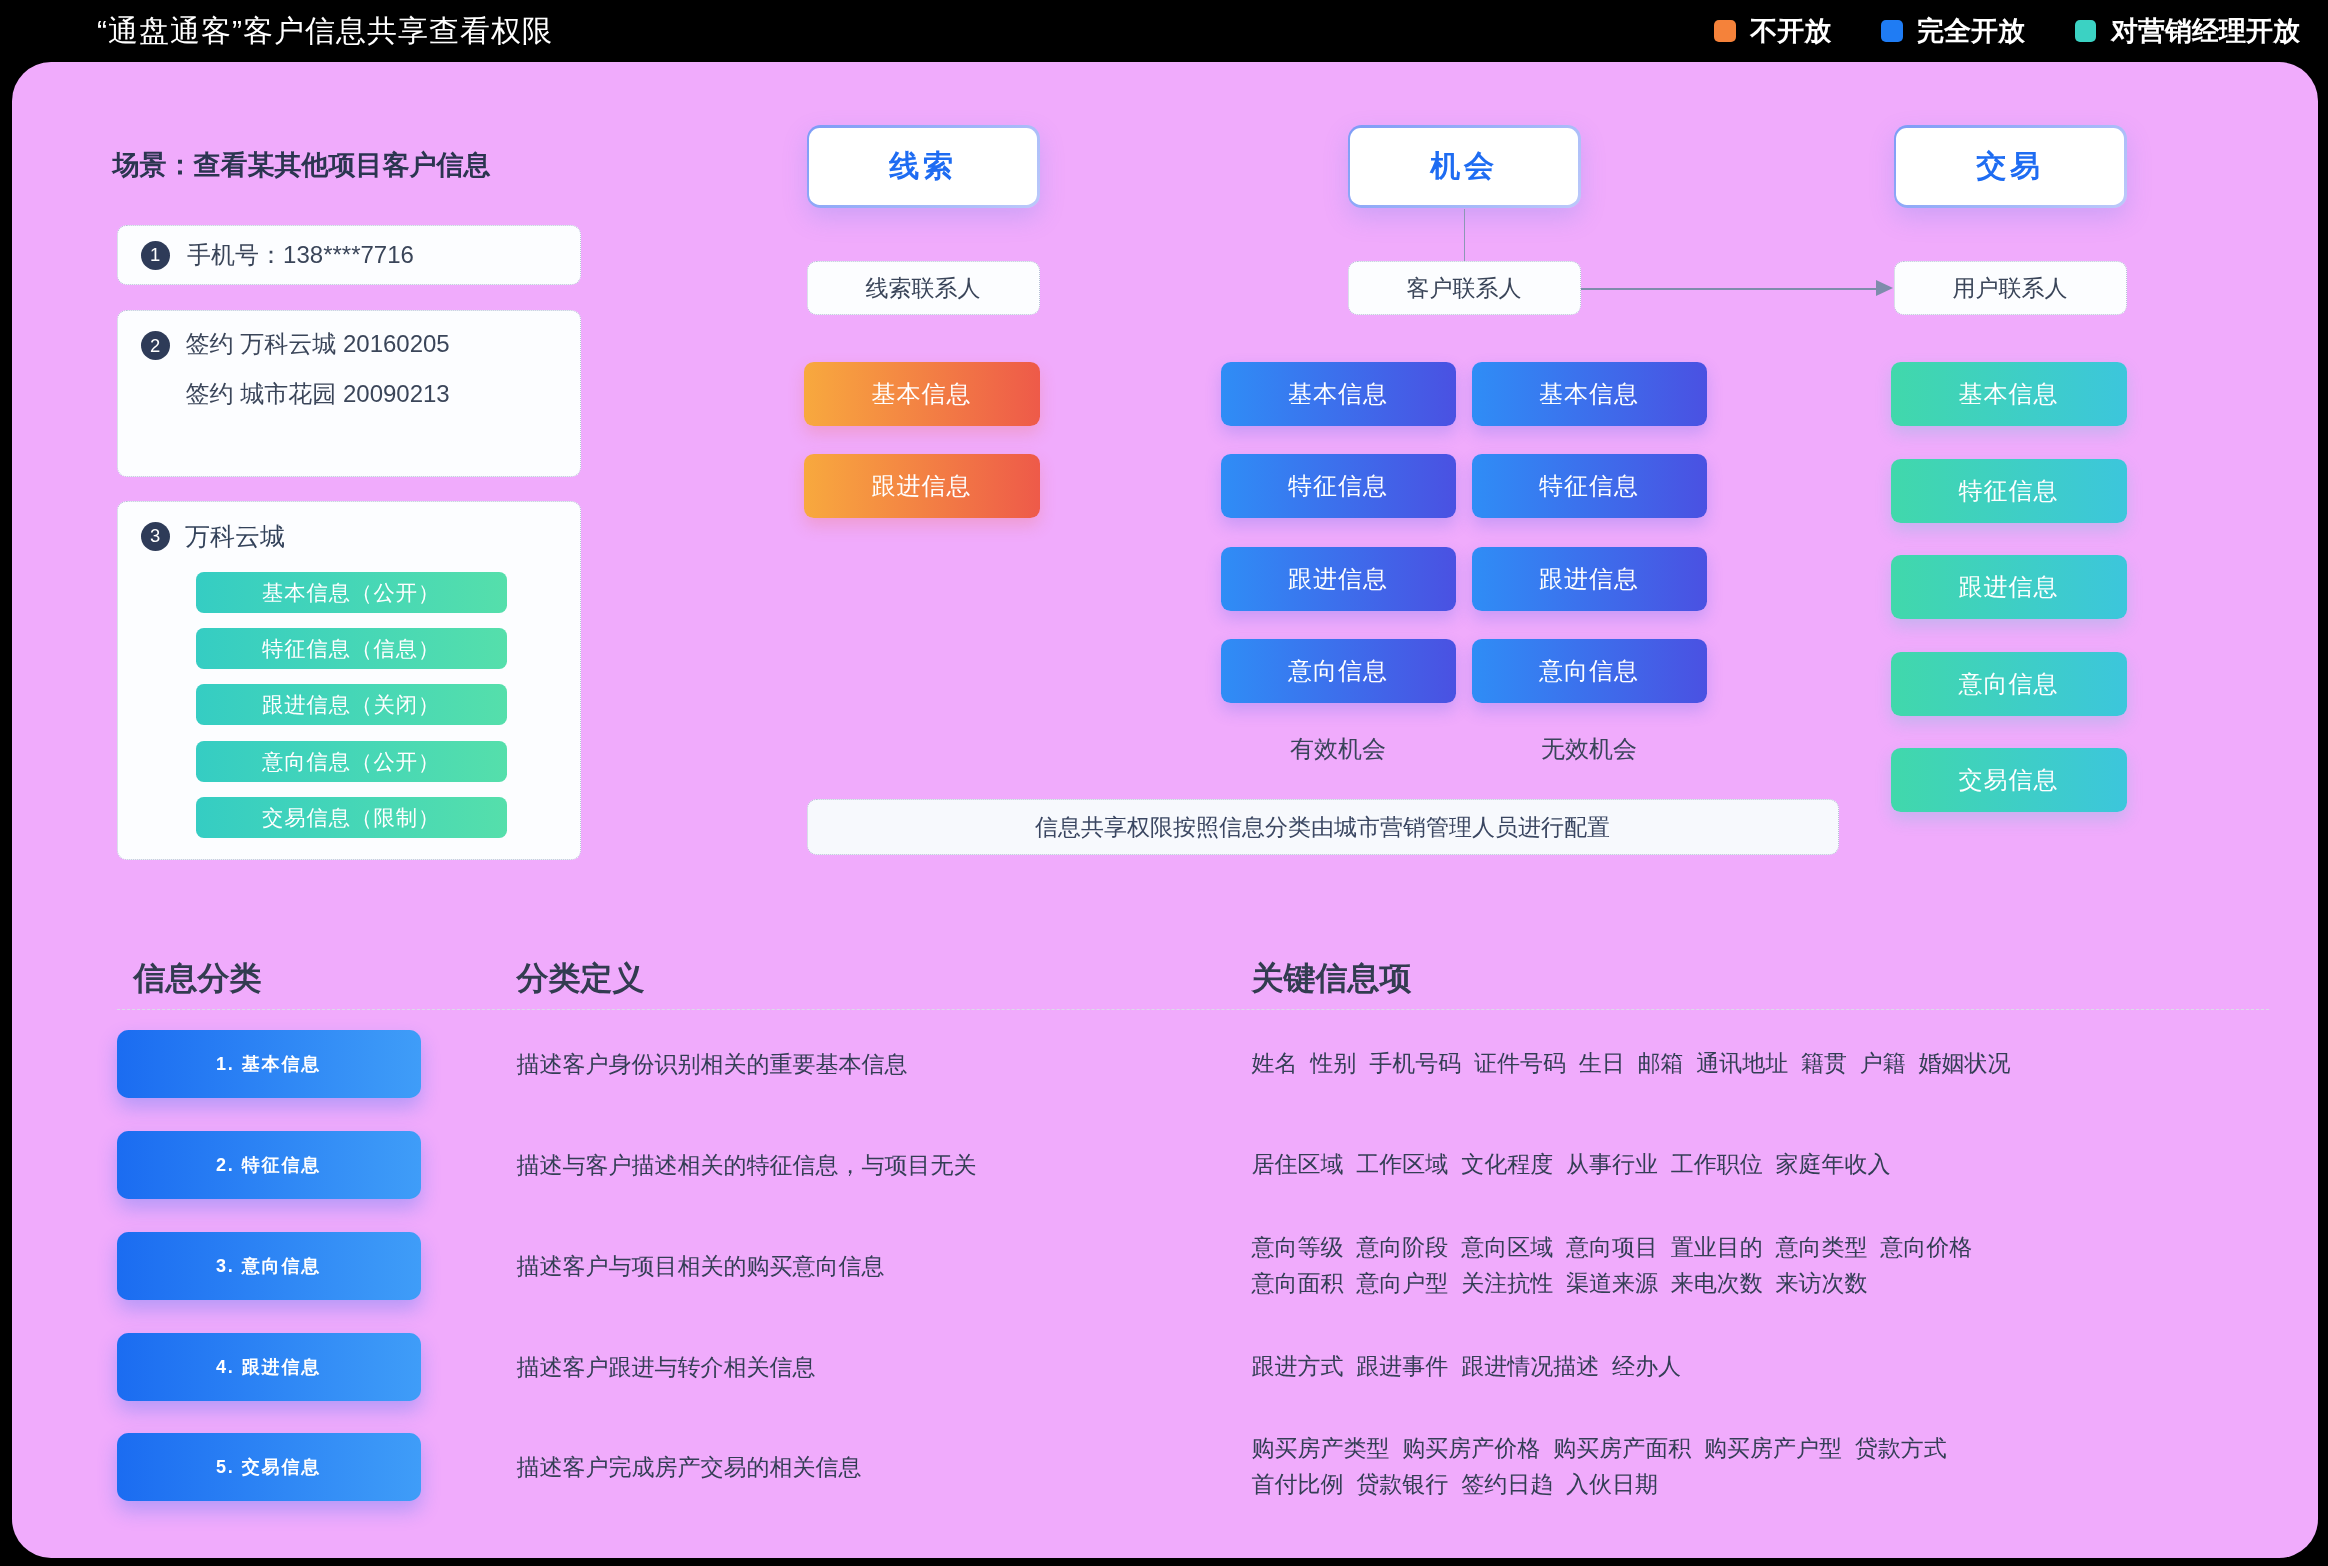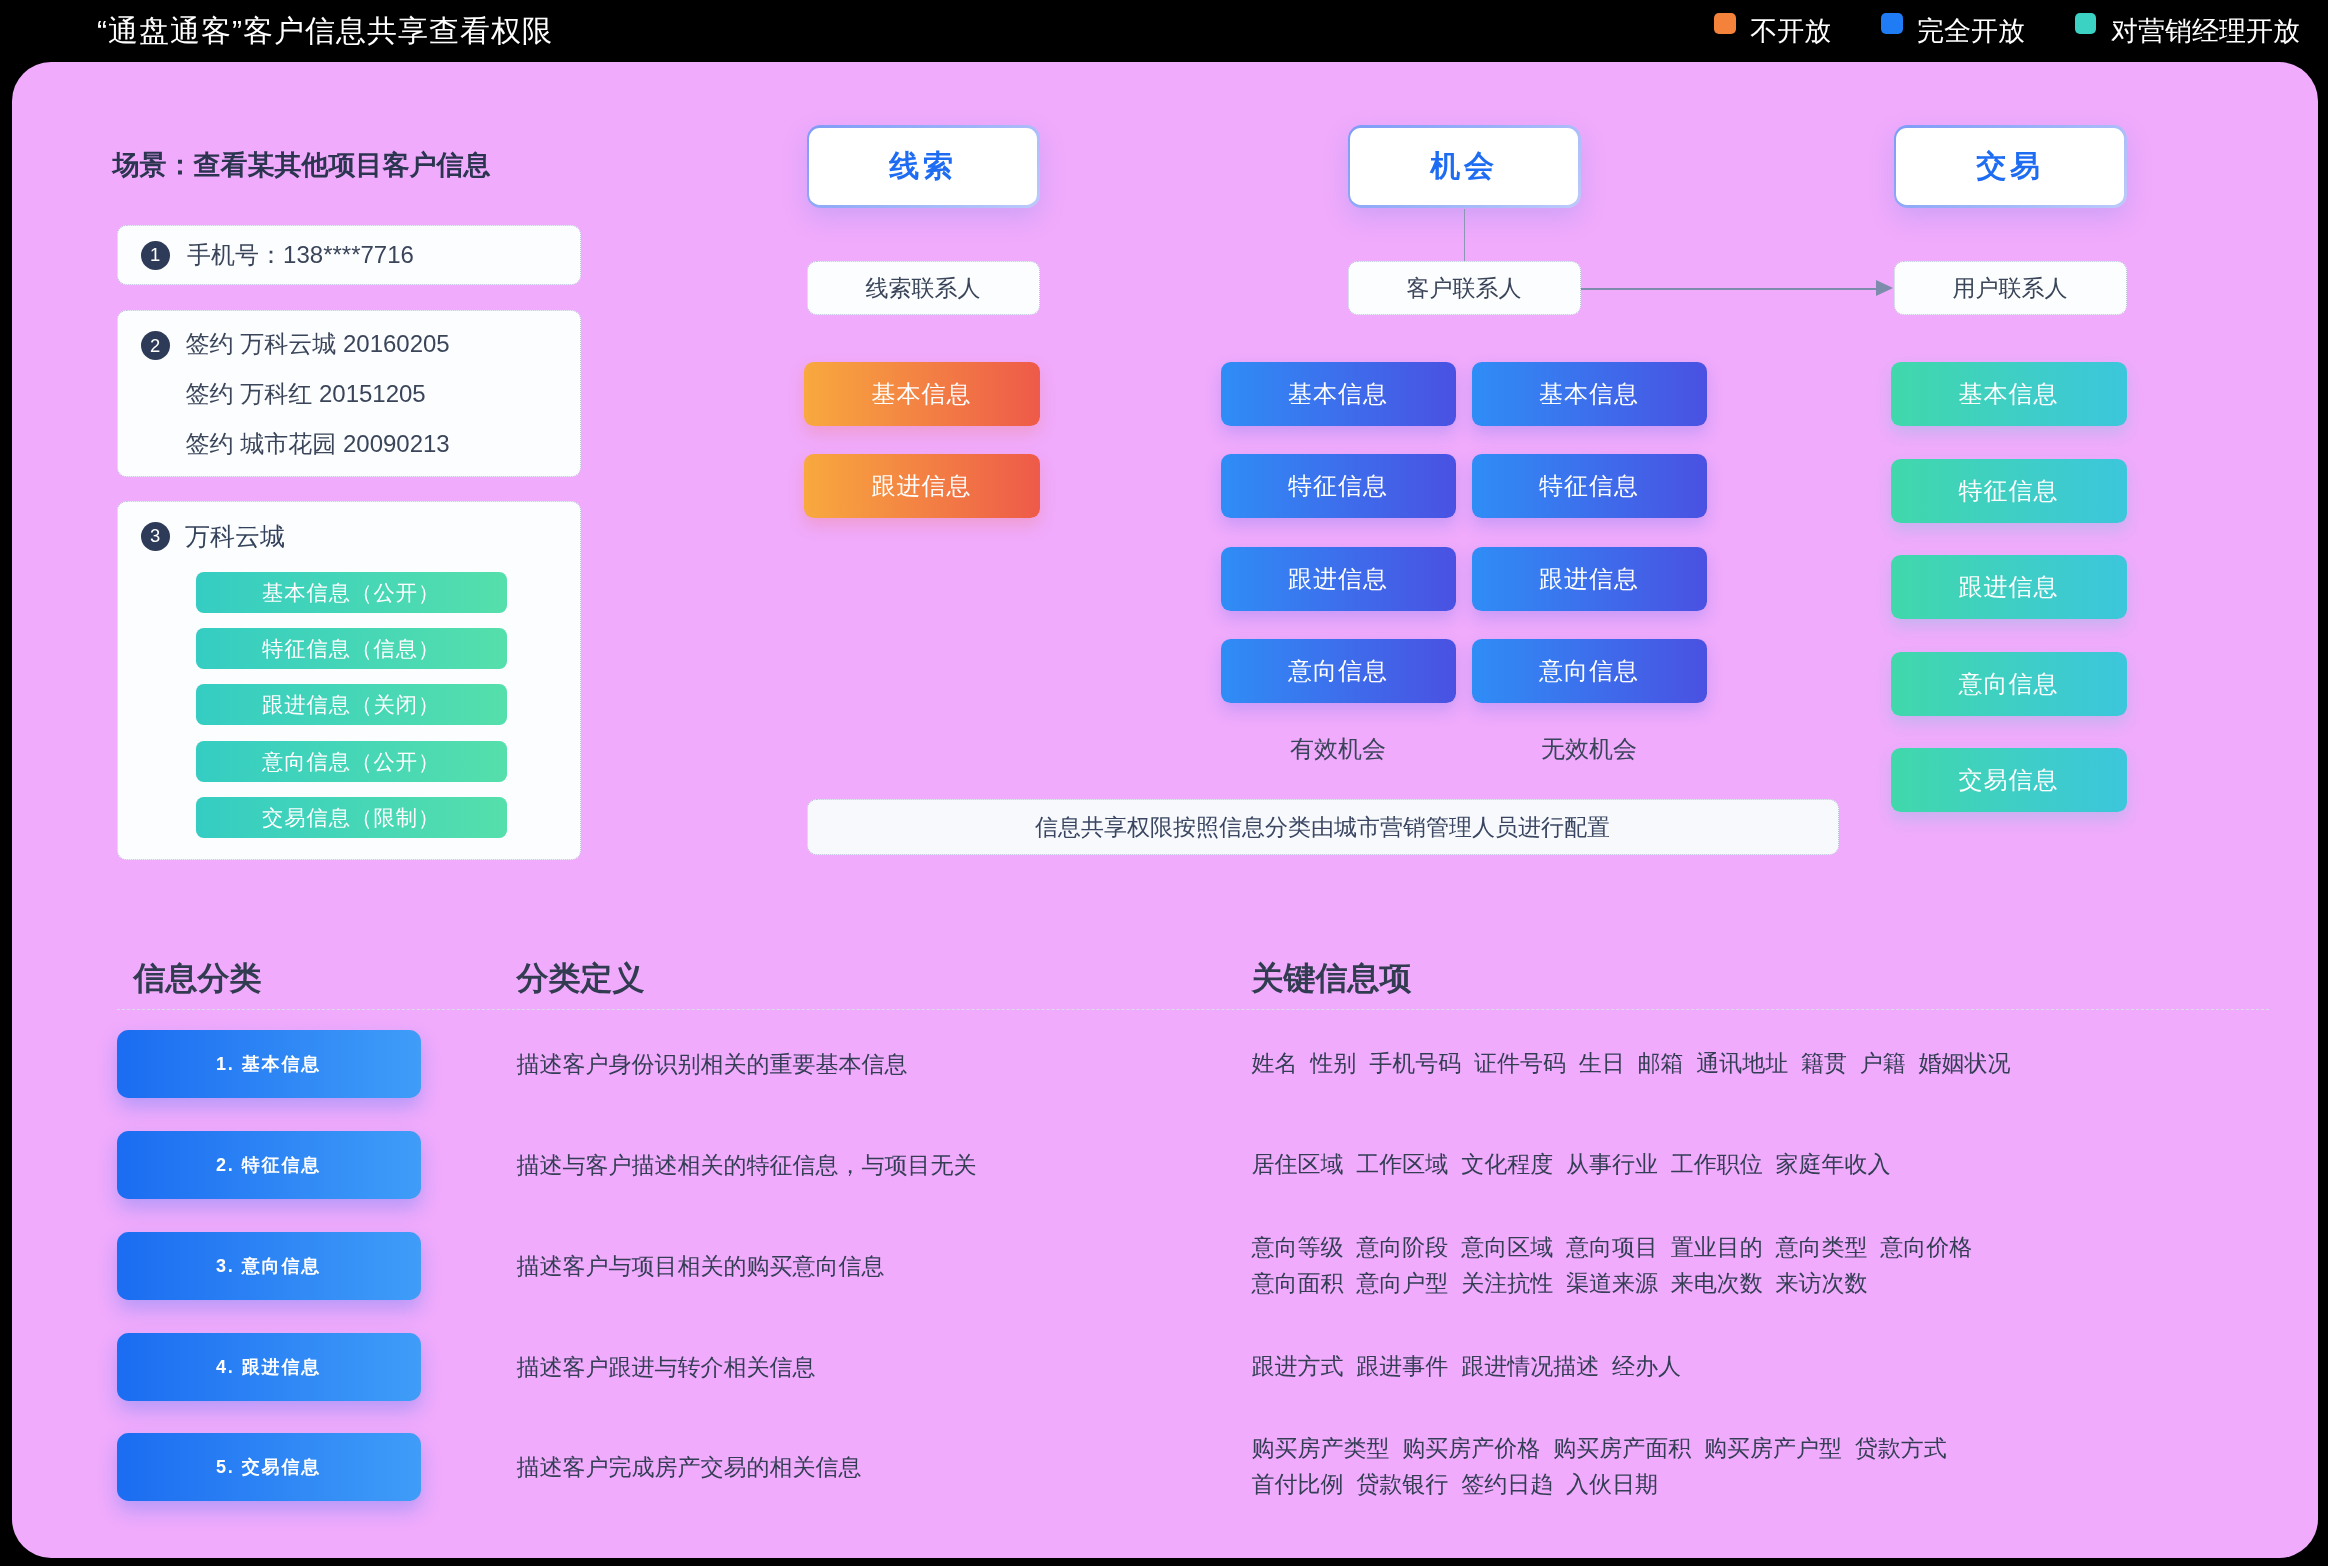--- a/index.html
+++ b/index.html
@@ -4,21 +4,21 @@
 <title>通盘通客 客户信息共享查看权限</title>
 <style>
   * { margin:0; padding:0; box-sizing:border-box; }
   html,body { width:2329px; height:1566px; overflow:hidden; }
   body { background:#000; font-family:"Liberation Sans","DejaVu Sans",sans-serif; position:relative; }
 
   
   .topbar { position:absolute; top:0; left:0; width:2329px; height:62px; display:flex; align-items:center; background:#000; color:#fff; padding:0 29px 0 97px; }
   .topbar-title { font-size:30px; font-weight:normal; letter-spacing:1px; }
   .legend { margin-left:auto; display:flex; gap:50px; align-items:center; }
-  .legend-item { display:flex; align-items:flex-start; gap:14.6px; font-size:27px; font-weight:normal; }
+  .legend-item { display:flex; align-items:center; gap:14.6px; font-size:27px; font-weight:bold; }
   .legend-swatch { width:21.3px; height:21.3px; border-radius:4.9px; display:inline-block; }
 
   
   .panel { position:absolute; left:11.6px; top:62px; width:2306px; height:1496px; background:#f0abfc; border-radius:39px; }
 
   .scenario-title { position:absolute; left:101px; top:85px; font-size:27px; font-weight:bold; color:#2b3550; }
 
   .dotted { position:absolute; border:1.9px dotted #b6c1d6; border-radius:9.7px; background:#fcfdff; }
 
   .badge { width:29px; height:29px; min-width:29px; border-radius:50%; background:#2e3b58; color:#fff; font-size:18.4px; display:inline-flex; align-items:center; justify-content:center; }
@@ -90,21 +90,20 @@
 
   <div class="dotted step1">
     <span class="badge">1</span>
     <span>手机号：138****7716</span>
   </div>
 
   <div class="dotted step2">
     <span class="badge">2</span>
     <div class="step2-lines">
       <div>签约 万科云城 20160205</div>
-      <div>签约 万科红 20151205</div>
       <div>签约 城市花园 20090213</div>
     </div>
   </div>
 
   <div class="dotted step3">
     <div class="step3-head">
       <span class="badge">3</span>
       <span>万科云城</span>
     </div>
     <div class="chip small teal2" style="top:70px">基本信息（公开）</div>

